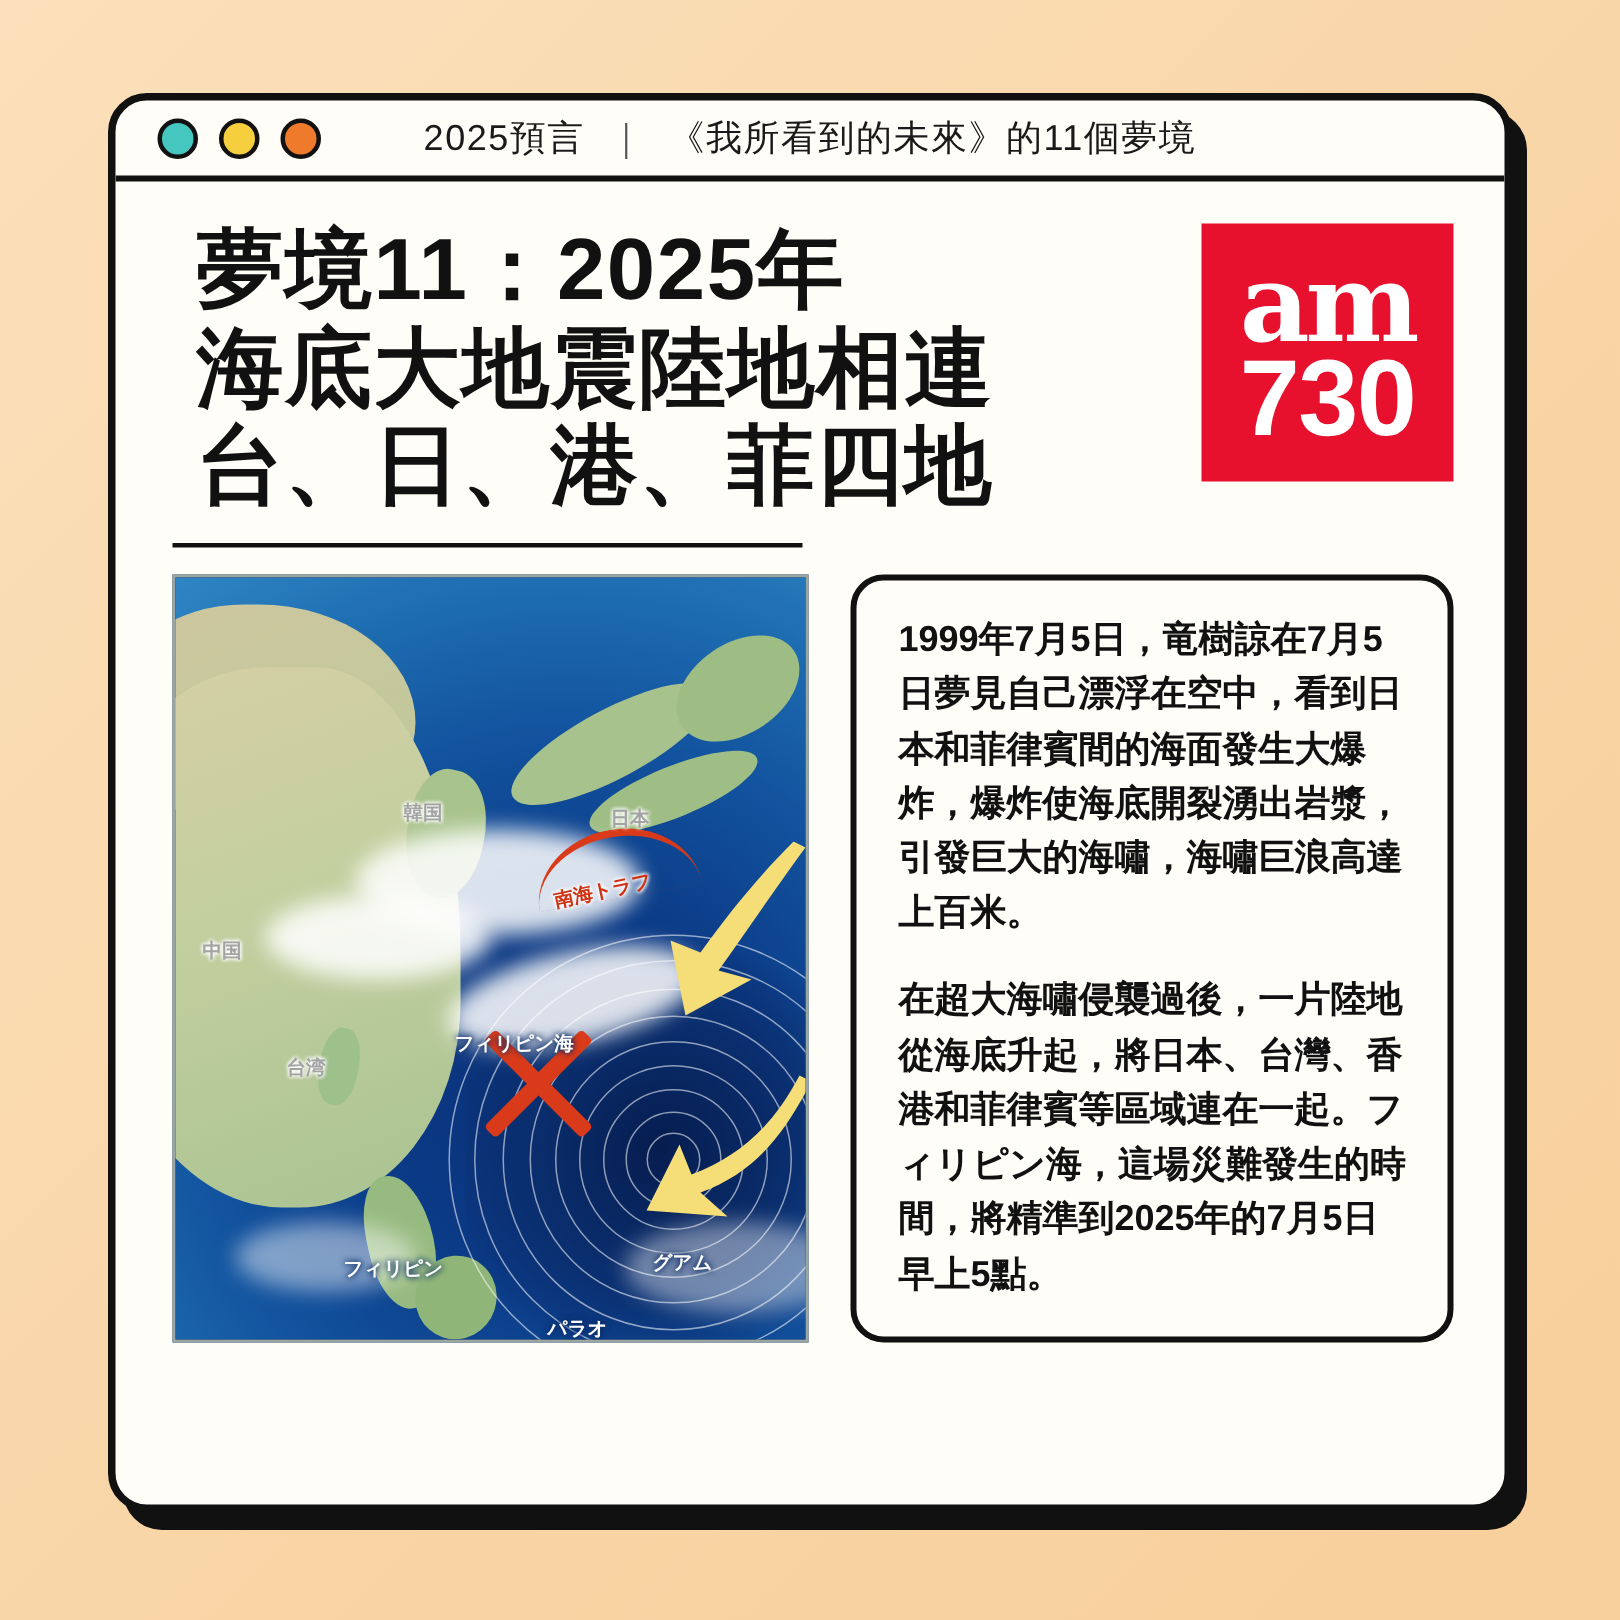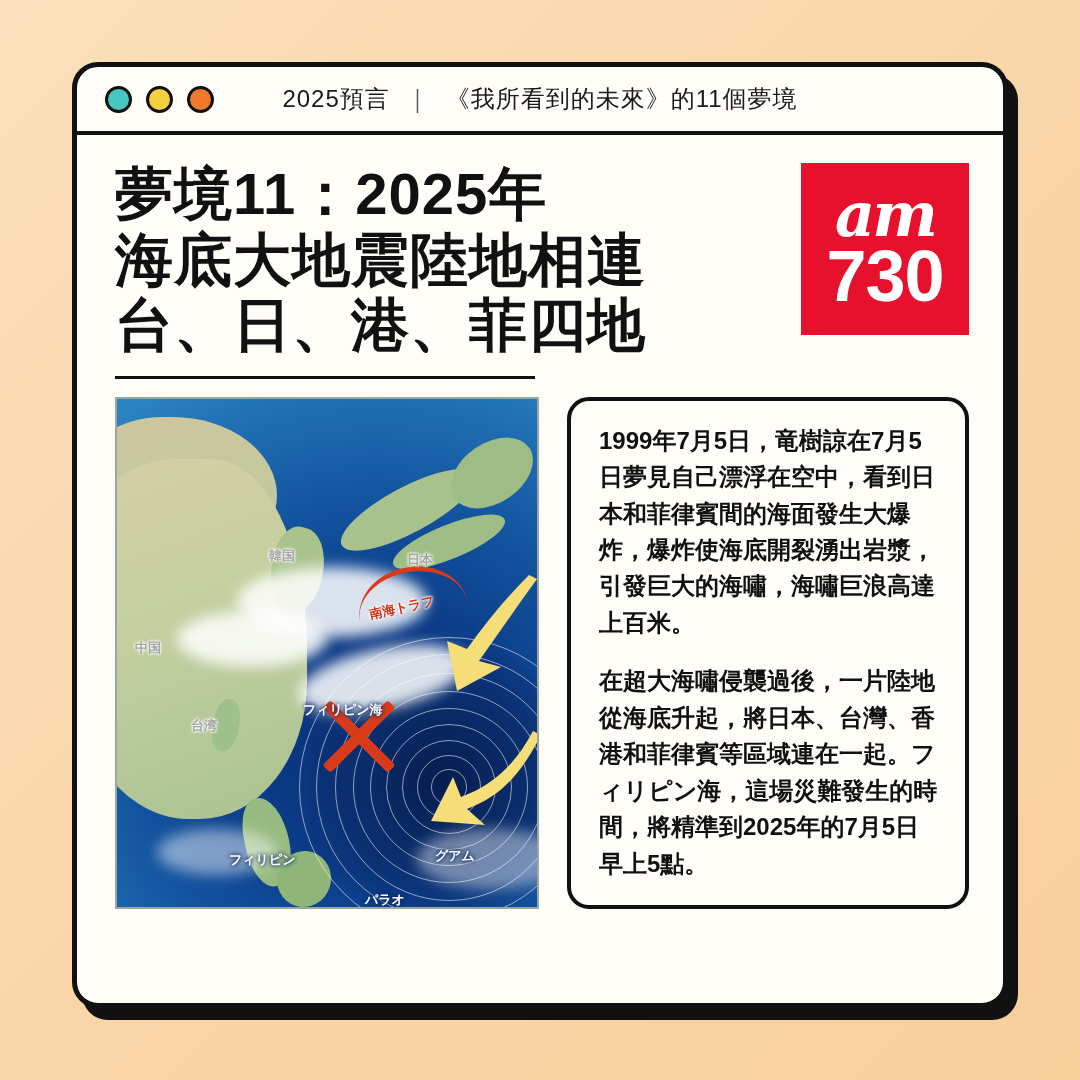--- a/index.html
+++ b/index.html
@@ -24,21 +24,21 @@
     background: #fffdf7;
     border: 5px solid #111111;
     border-radius: 26px;
     box-shadow: 10px 12px 0 #111111;
     overflow: hidden;
   }
 
   
   .titlebar {
     position: relative;
-    height: 68px;
+    height: 54px;
     border-bottom: 4px solid #111111;
     display: flex;
     align-items: center;
   }
   .dots {
     display: flex;
     align-items: center;
     gap: 14px;
     margin-left: 28px;
   }
@@ -58,20 +58,21 @@
     color: #1a1a1a;
     letter-spacing: 1px;
     pointer-events: none;
   }
   .titlebar-text .sep { margin: 0 8px; color: #555; }
 
   
   .headline-wrap {
     position: relative;
     padding: 26px 34px 0 38px;
+    margin-left: 16px;
   }
   .headline {
     font-size: 58px;
     font-weight: 800;
     line-height: 1.13;
     color: #111111;
     letter-spacing: 1px;
     max-width: 690px;
   }
   .headline div { white-space: nowrap; }
@@ -84,23 +85,22 @@
     background: #e8112d;
     display: flex;
     flex-direction: column;
     justify-content: center;
     align-items: center;
     overflow: hidden;
   }
   .logo-am {
     color: #ffffff;
     font-family: "DejaVu Serif", serif;
-    font-style: italic;
     font-weight: 700;
-    font-size: 62px;
+    font-size: 72px;
     line-height: 0.85;
     letter-spacing: -3px;
     margin-bottom: 2px;
   }
   .logo-730 {
     color: #ffffff;
     font-family: "Liberation Sans", sans-serif;
     font-weight: 800;
     font-size: 72px;
     line-height: 0.9;

